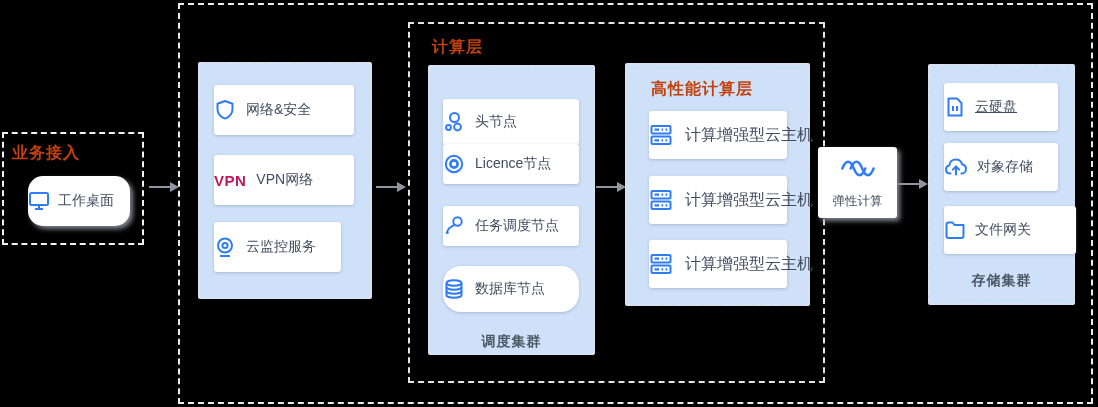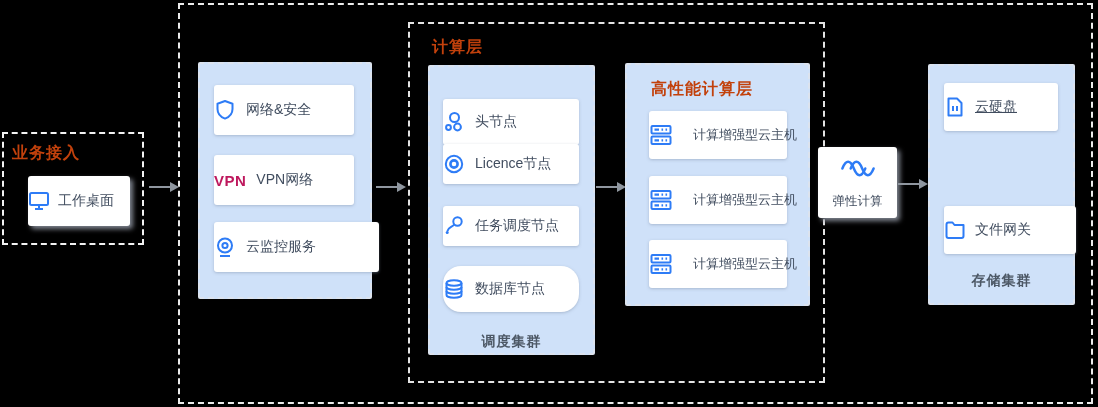--- a/index.html
+++ b/index.html
@@ -21,22 +21,22 @@
   .panel-label {
     position: absolute; width: 100%; text-align: center;
     font-size: 14px; font-weight: 600; color: #4d5866; letter-spacing: 1px;
   }
   .card {
     position: absolute; background: #ffffff; border-radius: 3px;
     display: flex; align-items: center; justify-content: flex-start; gap: 10px;
     color: #414d5f; font-size: 14px; white-space: nowrap;
     box-shadow: 0 1px 3px rgba(130,145,170,.5);
   }
-  .card.small-text { font-size: 13px; gap: 20px; }
-  .card.shadowed { box-shadow: 3px 3px 5px rgba(150,158,170,.85); }
+  .card.small-text { font-size: 16px; gap: 12px; }
+  .card.shadowed { box-shadow: 3px 3px 5px rgba(150,158,170,.85); border-radius: 15px; }
   .elastic-card {
     position: absolute; background:#fff; border-radius:3px;
     display:flex; flex-direction:column; align-items:center; justify-content:center;
     gap:12px; color:#414d5f; font-size:12.5px;
     box-shadow: 3px 3px 5px rgba(150,158,170,.85);
   }
   .icon { flex: 0 0 auto; display:block; }
   .vpn-badge { color:#be185d; font-weight:700; font-size:15px; letter-spacing:.5px; }
   .arrow { position:absolute; }
   svg { display:block; }
@@ -71,21 +71,21 @@
       <path d="M11 2 L18.5 4.8 V10 C18.5 14.8 15.4 18 11 19.6 C6.6 18 3.5 14.8 3.5 10 V4.8 Z" stroke-linejoin="round"></path>
     </svg>
     <span>网络&amp;安全</span>
   </div>
 
   <div class="card" style="left:214px; top:155px; width:140px; height:50px;">
     <span class="vpn-badge">VPN</span>
     <span>VPN网络</span>
   </div>
 
-  <div class="card" style="left:214px; top:222px; width:165px; height:50px;">
+  <div class="card" style="left:214px; top:222px; width:127px; height:50px;">
     <svg class="icon" width="22" height="22" viewBox="0 0 22 22" fill="none" stroke="#2e7cf6" stroke-width="2">
       <circle cx="11" cy="9.5" r="7"></circle>
       <circle cx="11" cy="9.5" r="2.6"></circle>
       <line x1="6" y1="20" x2="16" y2="20"></line>
     </svg>
     <span>云监控服务</span>
   </div>
 
   <svg class="arrow" style="left:376px; top:181px;" width="30" height="12" viewBox="0 0 30 12">
     <line x1="0" y1="6" x2="21" y2="6" stroke="#8f969f" stroke-width="2"></line>
@@ -193,20 +193,27 @@
   </div>
 
   <div class="card" style="left:944px; top:83px; width:114px; height:48px; gap:9px;text-decoration:underline;">
     <svg class="icon" width="22" height="22" viewBox="0 0 22 22" fill="none" stroke="#2e7cf6" stroke-width="2" stroke-linejoin="round">
       <path d="M4.5 2.5 h8.5 l4.5 4.5 v12.5 h-13 z"></path>
       <path d="M9 10 v5 M13 10 v5"></path>
     </svg>
     <span>云硬盘</span>
   </div>
 
+  <div class="card" style="left:944px; top:143px; width:114px; height:48px; gap:9px;">
+    <svg class="icon" width="24" height="22" viewBox="0 0 24 22" fill="none" stroke="#2e7cf6" stroke-width="2" stroke-linecap="round" stroke-linejoin="round">
+      <path d="M6.5 17.5 C3.8 17.5 2 15.7 2 13.3 C2 11.2 3.4 9.6 5.4 9.2 C5.6 5.9 8.4 3.5 11.8 3.5 C14.8 3.5 17.4 5.5 18.1 8.4 C20.3 8.7 22 10.5 22 12.9 C22 15.5 20 17.5 17.4 17.5"></path>
+      <path d="M12 18.5 V10.5 M12 10.5 L8.8 13.6 M12 10.5 L15.2 13.6"></path>
+    </svg>
+    <span>对象存储</span>
+  </div>
 
   <div class="card" style="left:944px; top:206px; width:132px; height:48px; gap:9px;">
     <svg class="icon" width="22" height="22" viewBox="0 0 22 22" fill="none" stroke="#2e7cf6" stroke-width="2" stroke-linejoin="round">
       <path d="M2.5 5.5 C2.5 4.4 3.4 3.5 4.5 3.5 H8.5 L10.5 6 H19.5 V17 C19.5 18.1 18.6 19 17.5 19 H4.5 C3.4 19 2.5 18.1 2.5 17 Z"></path>
     </svg>
     <span>文件网关</span>
   </div>
 
 </div>
 

